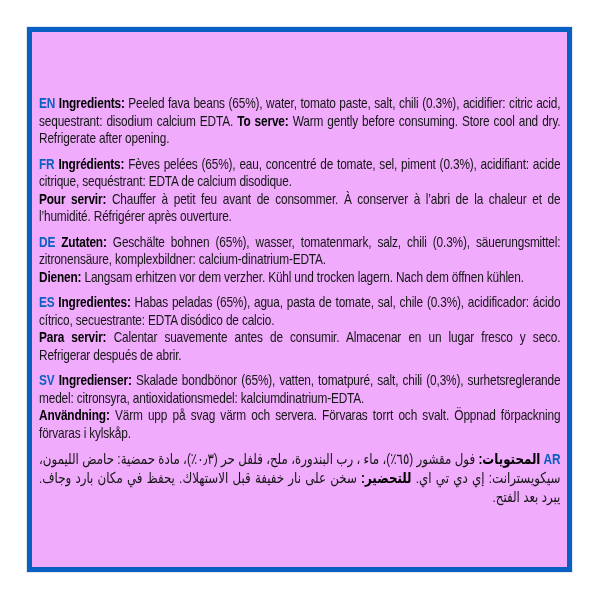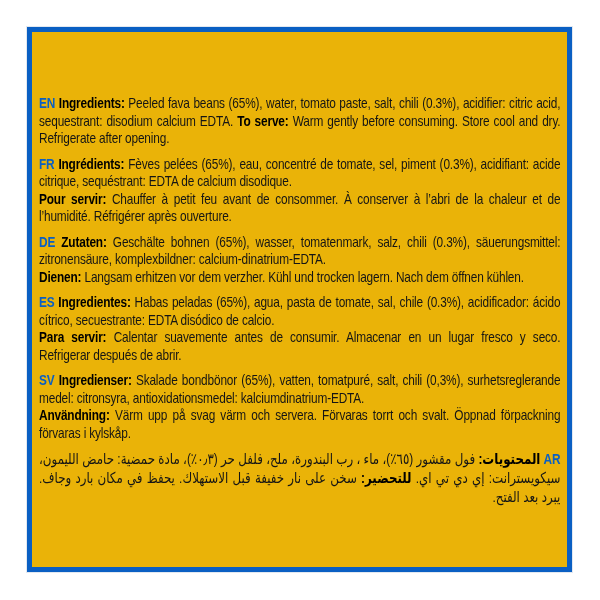--- a/index.html
+++ b/index.html
@@ -5,21 +5,21 @@
   :root { --accent:#0a5fc3; --text:#151515; --bg:#ffffff; }
   * { box-sizing: border-box; }
   html, body { margin:0; padding:0; }
   body {
     width:600px; height:600px; background:var(--bg);
     font-family:"Liberation Sans","DejaVu Sans",sans-serif;
     position:relative; overflow:hidden;
   }
   .frame {
     position:absolute; left:27px; top:27px; width:545px; height:545px;
-    border:5px solid var(--accent); background:#eab308;
+    border:5px solid var(--accent); background:#f0abfc;
     box-shadow:0 0 0 1px #e2e8f0;
   }
   .text-block {
     position:absolute; left:7px; top:62px;
     width:660px;
     transform:scaleX(0.79); transform-origin:0 0;
     color:var(--text);
     font-size:15px; line-height:17.5px; letter-spacing:-0.2px;
   }
   .section { margin:0 0 8px 0; }

